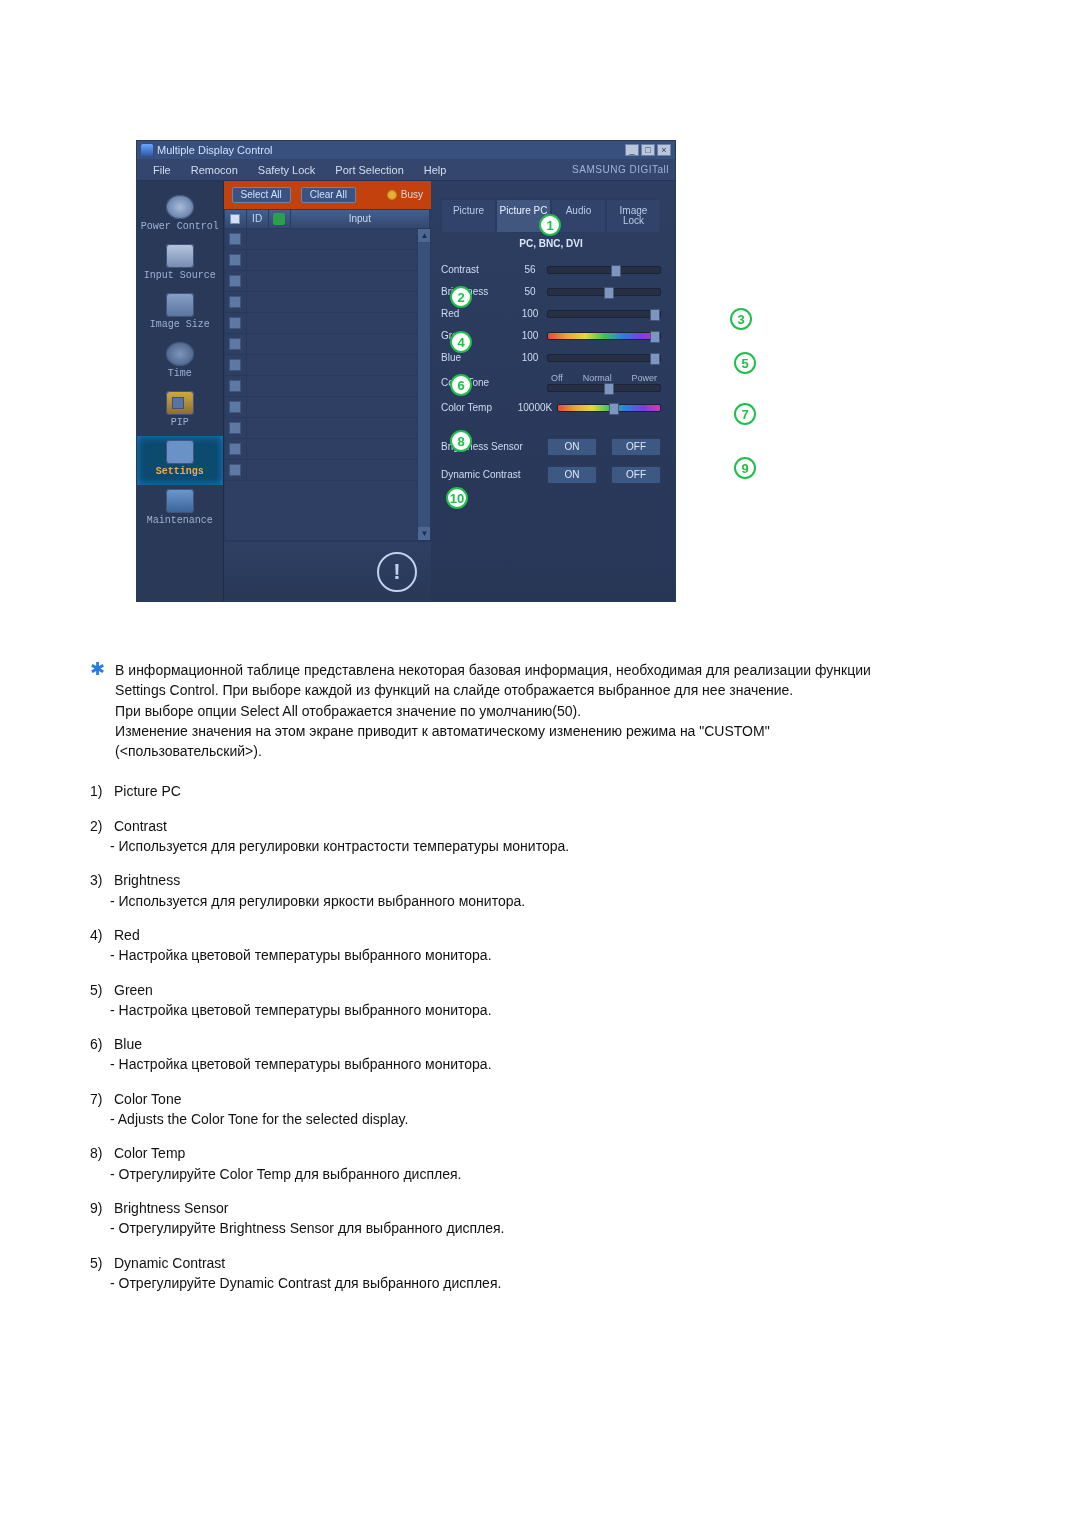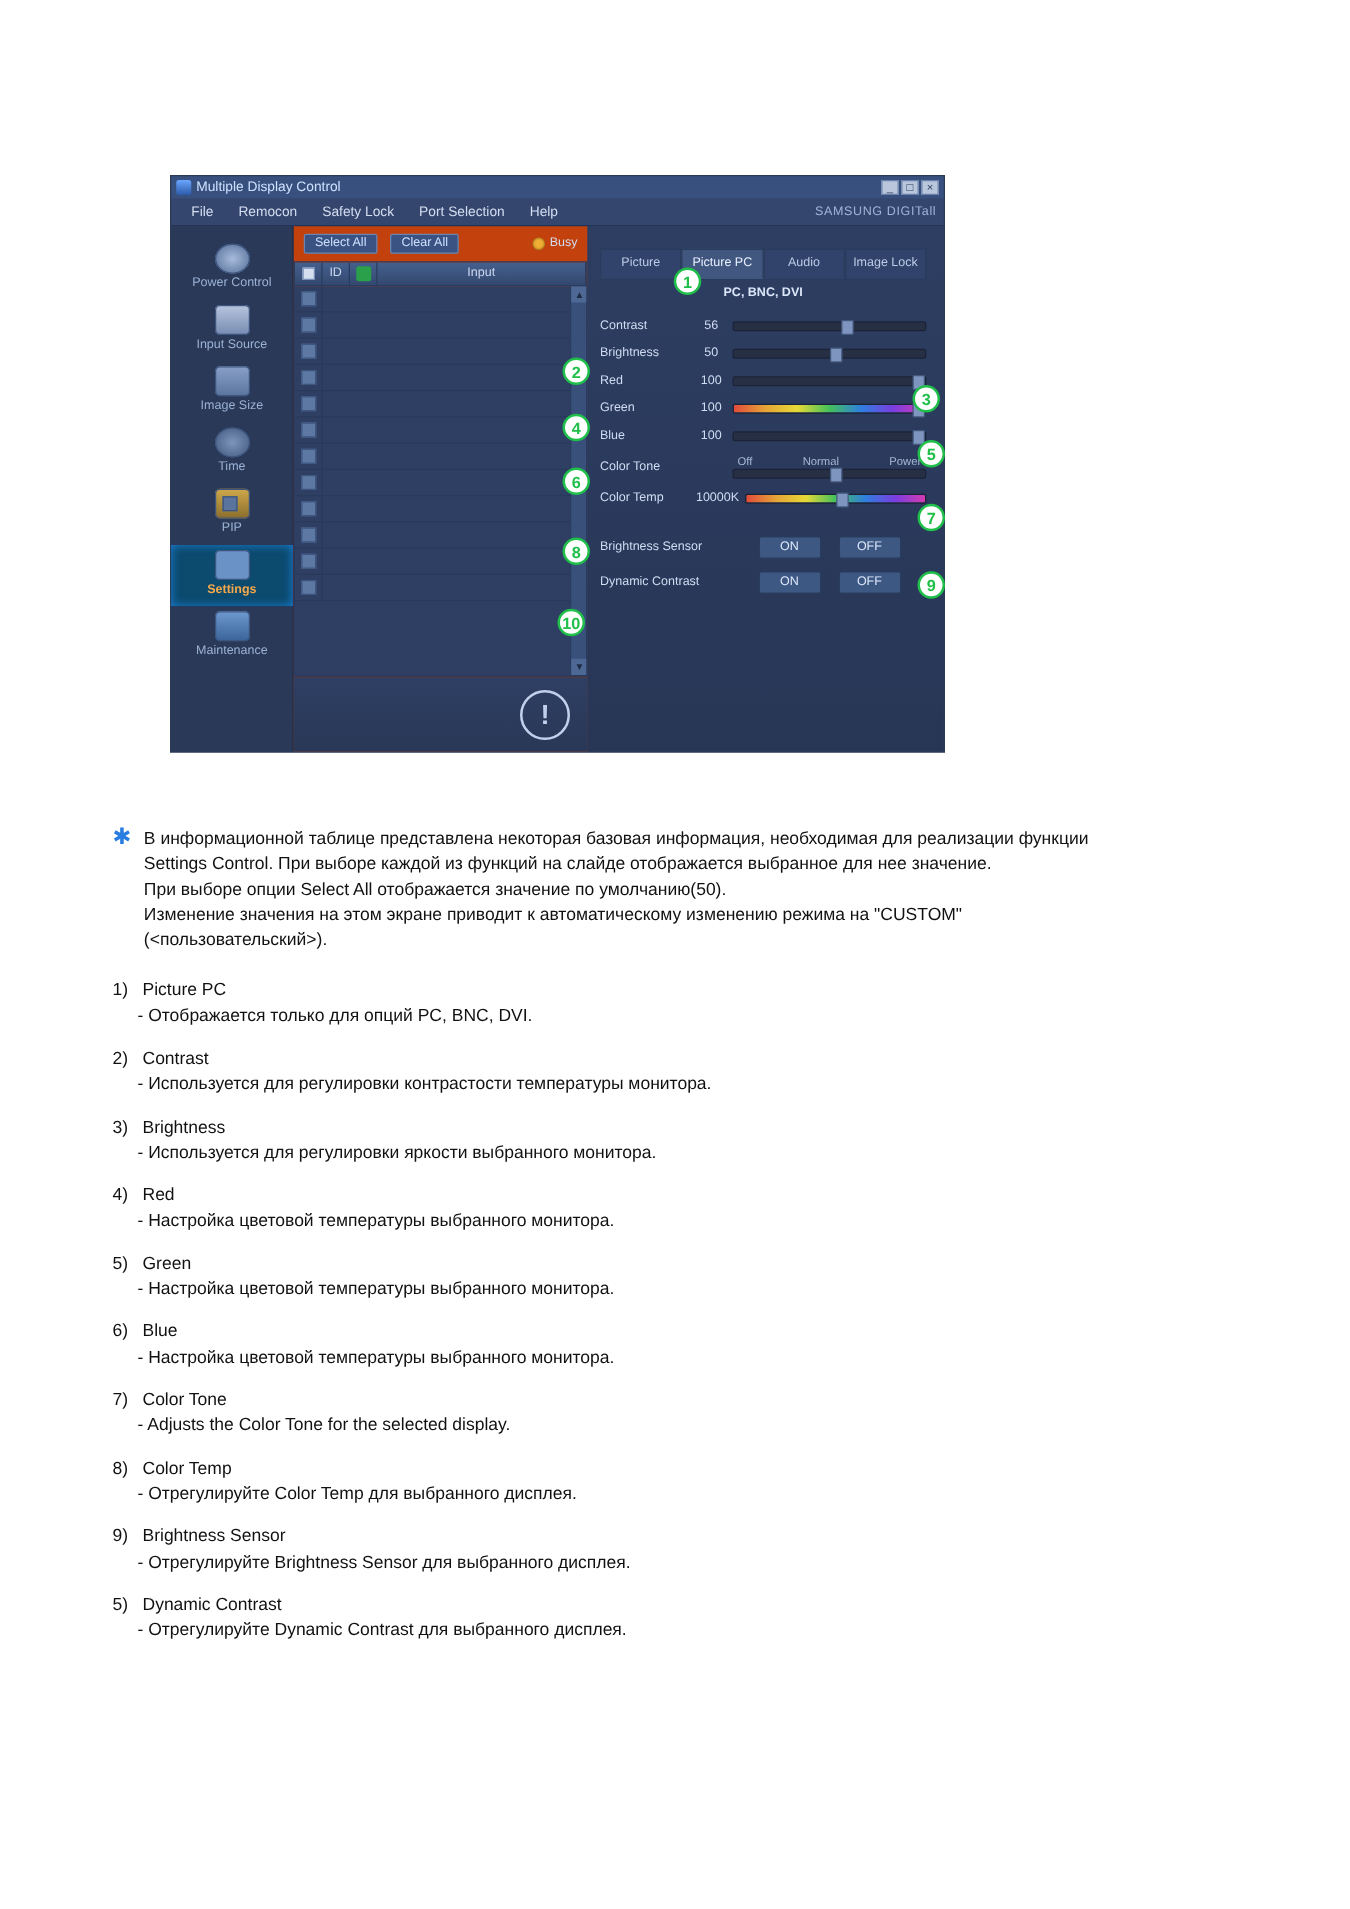--- a/index.html
+++ b/index.html
@@ -1,35 +1,35 @@
 <!DOCTYPE html>
 <html><head>
 <meta charset="utf-8">
 <style>
   * { box-sizing: border-box; margin: 0; padding: 0; }
   body { background: #fff; font-family: Arial, Verdana, sans-serif; font-size: 13px; color: #000; }
   .page { width: 1080px; margin: 0 auto; padding: 140px 90px 100px 80px; }
 
   
-  .app-window { width: 620px; margin: 0 0 0 56px; border: 1px solid #2b3a55; background: #2f3e63; font-size: 11px; color: #cdd8ee; line-height: 1; }
+  .app-window { width: 540px; margin: 0 0 0 56px; border: 1px solid #2b3a55; background: #2f3e63; font-size: 11px; color: #cdd8ee; line-height: 1; }
   .titlebar { height: 18px; background: #37507e; display: flex; align-items: center; padding: 0 4px; }
   .titlebar .app-icon { width: 12px; height: 12px; background: linear-gradient(#6aa6ff,#2c5aa8); margin-right: 4px; border-radius: 2px; }
   .titlebar .title { flex: 1; color: #cfe1ff; font-size: 11px; }
   .titlebar .win-btns { display: flex; gap: 2px; }
   .titlebar .win-btn { width: 14px; height: 12px; background: #b9c6dc; border: 1px solid #6d82aa; color:#2a3b5a; font-size: 9px; display:flex; align-items:center; justify-content:center; }
   .menubar { height: 22px; background: #35466e; border-bottom: 1px solid #253454; display: flex; align-items: center; padding: 0 6px; }
   .menubar .menu-item { padding: 0 10px; font-size: 11px; color: #d4ddf0; line-height: 22px; }
   .menubar .spacer { flex: 1; }
   .menubar .brand { font-size: 10px; color: #9fb3d6; letter-spacing: 0.5px; }
 
   .app-body { display: flex; height: 420px; }
 
   
   .left-nav { width: 98px; background: #2b3958; border-right: 1px solid #1f2b45; padding-top: 10px; }
-  .nav-item { display: flex; flex-direction: column; align-items: center; padding: 4px 0 8px; }
+  .nav-item { display: flex; flex-direction: column; align-items: center; padding: 4px 0 8px; font-family: Liberation Mono, monospace; }
   .nav-icon { width: 28px; height: 24px; background: #5d7aa8; border-radius: 4px; margin-bottom: 3px; box-shadow: inset 0 0 0 1px #3d557f; }
   .nav-icon.power { border-radius: 50%; background: radial-gradient(#a8bcdc,#4e6892); }
   .nav-icon.input { background: linear-gradient(#b8c6df,#758bb0); }
   .nav-icon.size { background: linear-gradient(#89a1c8,#5a749e); }
   .nav-icon.time { border-radius: 50%; background: radial-gradient(#7e95bb,#3e557b); }
   .nav-icon.pip { background: linear-gradient(#cfa94a,#8a6d2d); position:relative; }
   .nav-icon.pip::after{content:"";position:absolute;left:6px;top:6px;width:10px;height:10px;background:#5a749e;border:1px solid #3b5379;}
   .nav-icon.settings { background: #6b92c7; }
   .nav-icon.maintenance { background: linear-gradient(#6e9ad0,#396399); }
   .nav-label { font-size: 10px; color: #9bb2d5; }
@@ -361,21 +361,20 @@
       <div class="star">✱</div>
       <div>
         <div>В информационной таблице представлена некоторая базовая информация, необходимая для реализации функции Settings Control. При выборе каждой из функций на слайде отображается выбранное для нее значение.</div>
         <div>При выборе опции Select All отображается значение по умолчанию(50).</div>
         <div>Изменение значения на этом экране приводит к автоматическому изменению режима на "CUSTOM" (&lt;пользовательский&gt;).</div>
       </div>
     </div>
     <div id="doc-items">
         <div class="list-item">
           <div class="head"><span class="num">1)</span><span>Picture PC</span></div>
-          <div class="desc">- Отображается только для опций PC, BNC, DVI.</div>
         </div>
         <div class="list-item">
           <div class="head"><span class="num">2)</span><span>Contrast</span></div>
           <div class="desc">- Используется для регулировки контрастости температуры монитора.</div>
         </div>
         <div class="list-item">
           <div class="head"><span class="num">3)</span><span>Brightness</span></div>
           <div class="desc">- Используется для регулировки яркости выбранного монитора.</div>
         </div>
         <div class="list-item">

